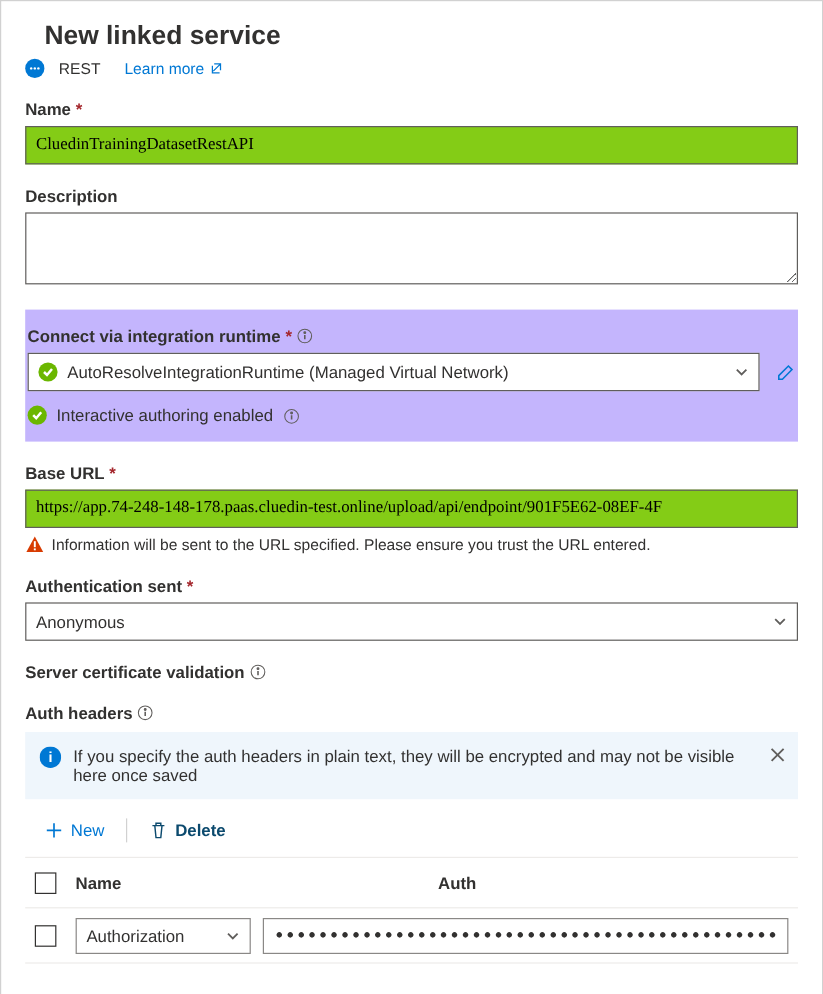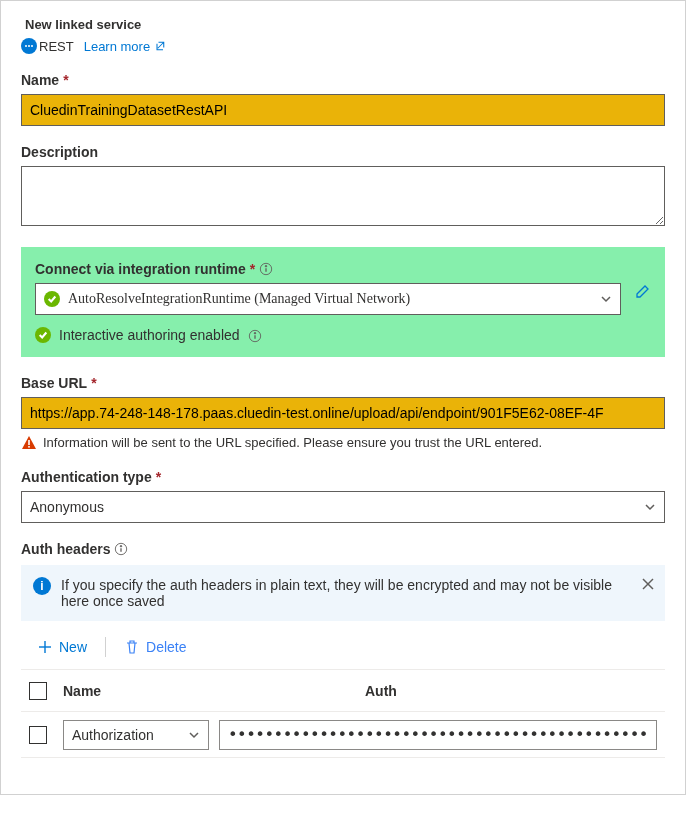--- a/index.html
+++ b/index.html
@@ -9,28 +9,28 @@
     font-size: 14px;
     color: #323130;
     background: #fff;
   }
   .panel {
     width: 686px;
     border: 1px solid #d1d1d1;
     padding: 16px 20px 20px 20px;
   }
   .title {
-    font-size: 13px;
+    font-size: 22px;
     font-weight: 600;
-    margin: 0 0 6px 4px;
+    margin: 0 0 6px 16px;
   }
   .subtitle-row {
     display: flex;
     align-items: center;
-    gap: 2px;
+    gap: 12px;
     margin-bottom: 18px;
   }
   .rest-badge {
     width: 16px; height: 16px; border-radius: 50%;
     background: #0078d4;
     display: inline-flex; align-items: center; justify-content: center;
     color: #fff; font-size: 9px; font-weight: 700;
   }
   .rest-label { font-size: 13px; color: #323130; }
   .link { color: #0078d4; cursor: pointer; font-size: 13px; display: inline-flex; align-items: center; gap: 4px; }
@@ -43,57 +43,57 @@
     align-items: center;
     gap: 4px;
   }
   .req { color: #a4262c; }
   .info-ico { width: 14px; height: 14px; stroke: #605e5c; fill: none; }
   .text-input, .select-input {
     width: 100%;
     height: 32px;
     border: 1px solid #605e5c;
     padding: 0 8px;
-    font-family: Liberation Sans, sans-serif;
+    font-family: Liberation Serif, serif;
     font-size: 14px;
-    background: #eab308;
+    background: #84cc16;
   }
   .textarea {
     width: 100%;
     height: 60px;
     border: 1px solid #605e5c;
     padding: 6px 8px;
     font-family: inherit;
     font-size: 14px;
     resize: both;
   }
   .section { margin-bottom: 18px; }
   .integration-box {
-    background: #86efac;
-    padding: 14px 14px;
+    background: #c4b5fd;
+    padding: 14px 2px;
   }
   .select-like {
     height: 32px;
     border: 1px solid #605e5c;
     background: #fff;
     display: flex;
     align-items: center;
     padding: 0 8px;
     gap: 8px;
     cursor: pointer;
   }
   .select-like .chev { margin-left: auto; width: 12px; height: 12px; stroke: #605e5c; fill:none;}
   .check-circ {
     width: 16px; height: 16px; border-radius: 50%; background: #6bb700; display:inline-flex; align-items:center; justify-content:center;
   }
   .check-circ-sm {
     width: 16px; height: 16px; border-radius: 50%; background: #6bb700; display:inline-flex; align-items:center; justify-content:center;
   }
   .check-mark { width: 10px; height: 10px; stroke: #fff; stroke-width: 2.5; fill: none; }
-  .edit-row { display:flex; align-items:flex-start; gap:14px;font-family:Liberation Serif, serif; }
+  .edit-row { display:flex; align-items:center; gap:14px; }
   .edit-row .select-like { flex:1; }
   .pencil { width:16px; height:16px; stroke:#0078d4; fill:none; cursor:pointer;}
   .status-row { display:flex; align-items:flex-end; gap:8px; margin-top:12px; font-size:14px;}
   .warn-row { display:flex; align-items:flex-start; gap:6px; margin-top:6px; font-size:13px;}
   .warn-tri { width:16px; height:16px; fill:#d83b01; flex-shrink:0;}
   .radio-row { display:flex; gap:18px; align-items:center; margin-top:2px;}
   .radio-opt { display:flex; align-items:center; gap:6px; cursor:pointer;}
   .radio {
     width:18px; height:18px; border:1px solid #323130; border-radius:50%;
     display:inline-flex; align-items:center; justify-content:center;
@@ -112,21 +112,21 @@
   .info-banner .iicon circle{ fill:#0078d4;}
   .info-banner .iicon text{ fill:#fff; font-size:12px; font-weight:700;}
   .info-banner .close{ position:absolute; right:10px; top:12px; width:14px; height:14px; stroke:#605e5c; cursor:pointer; stroke-width:1.5;}
   .toolbar {
     display:flex; align-items:center; gap:6px;
     padding:10px 0 10px 8px;
     border-bottom:1px solid #edebe9;
     margin-top:4px;
   }
   .tbtn { display:flex; align-items:center; gap:6px; padding:4px 8px; cursor:pointer; color:#323130;}
-  .tbtn.disabled{ color:#3b82f6; cursor:default;}
+  .tbtn.disabled{ color:#0c4a6e; cursor:default;font-weight:bold;}
   .tbtn .ico{ width:16px; height:16px; stroke:currentColor; fill:none;}
   .tbtn.add { color:#0078d4; }
   .vline{ width:1px; height:20px; background:#d1d1d1; margin:0 4px;}
   .thead{
     display:flex; align-items:center; height:42px; padding:0 8px;
     border-bottom:1px solid #edebe9; column-gap:10px;
   }
   .trow{
     display:flex; align-items:center; height:46px; padding:0 8px;
     border-bottom:1px solid #edebe9; column-gap:10px;
@@ -230,32 +230,40 @@
           <path d="M8 1L15 14H1z"></path>
           <rect x="7.2" y="5" width="1.6" height="5" fill="#fff"></rect>
           <rect x="7.2" y="11" width="1.6" height="1.6" fill="#fff"></rect>
         </svg>
       <span>Information will be sent to the URL specified. Please ensure you trust the URL entered.</span>
     </div>
   </div>
 
   <div class="section">
     <div class="field-label">
-      <span>Authentication type</span>
+      <span>Authentication sent</span>
         <span class="req">*</span>
     </div>
     <div class="select-like">
       <span>Anonymous</span>
       <svg class="chev" viewBox="0 0 12 12">
           <polyline points="2,4 6,8 10,4" stroke-width="1.5"></polyline>
         </svg>
     </div>
   </div>
 
   <div class="section">
+    <div class="field-label">
+      <span>Server certificate validation</span>
+      <svg class="info-ico" viewBox="0 0 16 16">
+          <circle cx="8" cy="8" r="6.5" stroke="#605e5c" fill="none"></circle>
+          <line x1="8" y1="7" x2="8" y2="11" stroke="#605e5c" stroke-width="1.5"></line>
+          <circle cx="8" cy="4.8" r="0.9" fill="#605e5c"></circle>
+        </svg>
+    </div>
   </div>
 
   <div class="section" style="margin-bottom:16px">
     <div class="field-label">
       <span>Auth headers</span>
       <svg class="info-ico" viewBox="0 0 16 16">
           <circle cx="8" cy="8" r="6.5" stroke="#605e5c" fill="none"></circle>
           <line x1="8" y1="7" x2="8" y2="11" stroke="#605e5c" stroke-width="1.5"></line>
           <circle cx="8" cy="4.8" r="0.9" fill="#605e5c"></circle>
         </svg>

